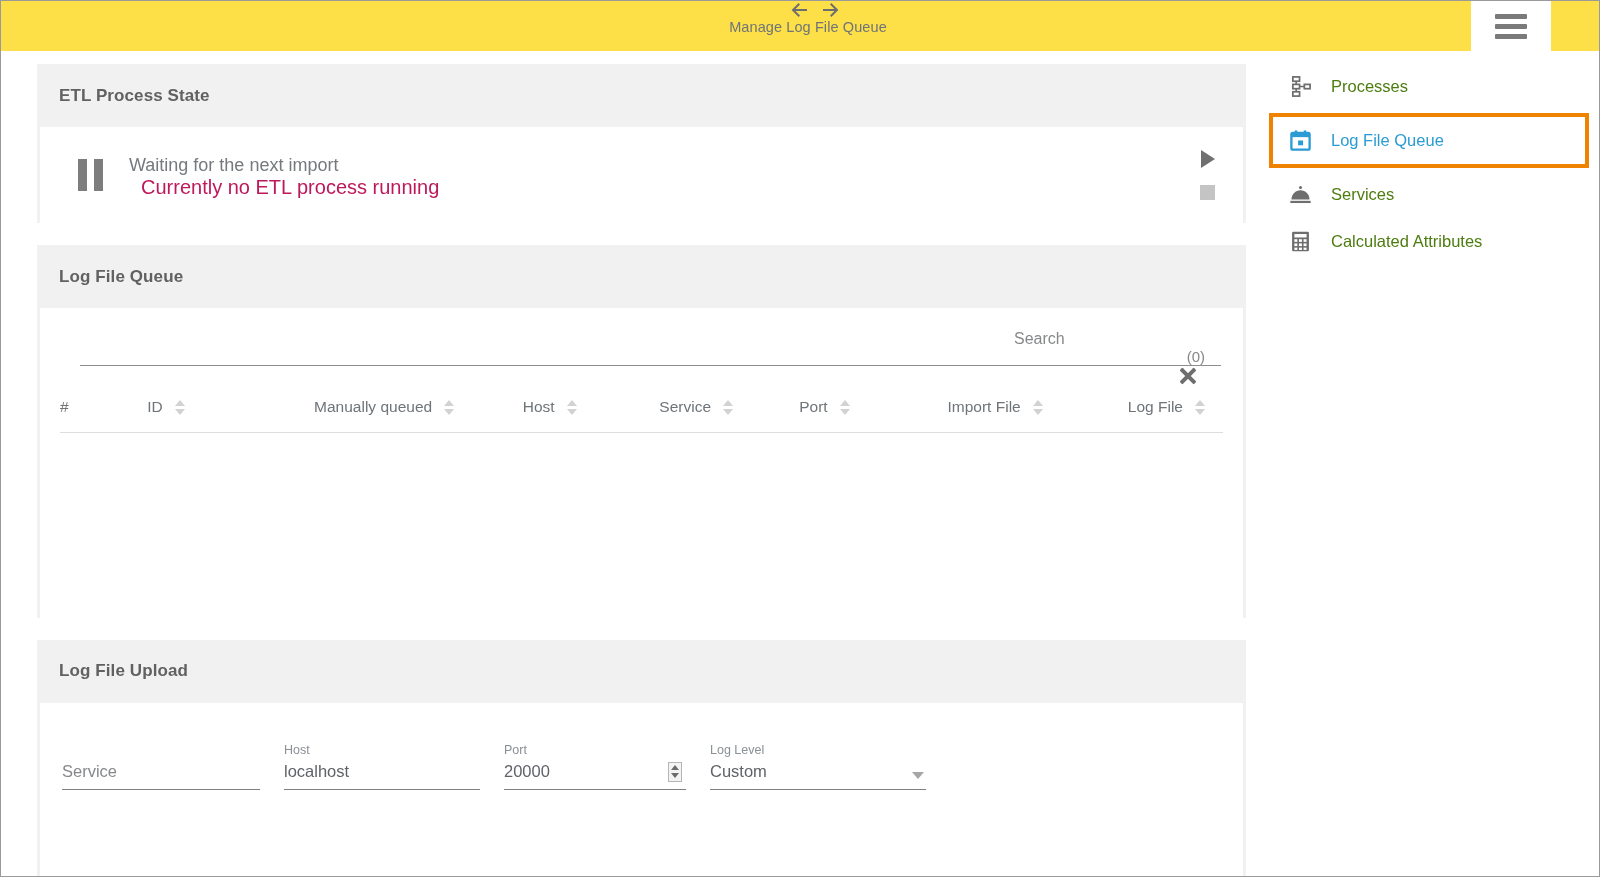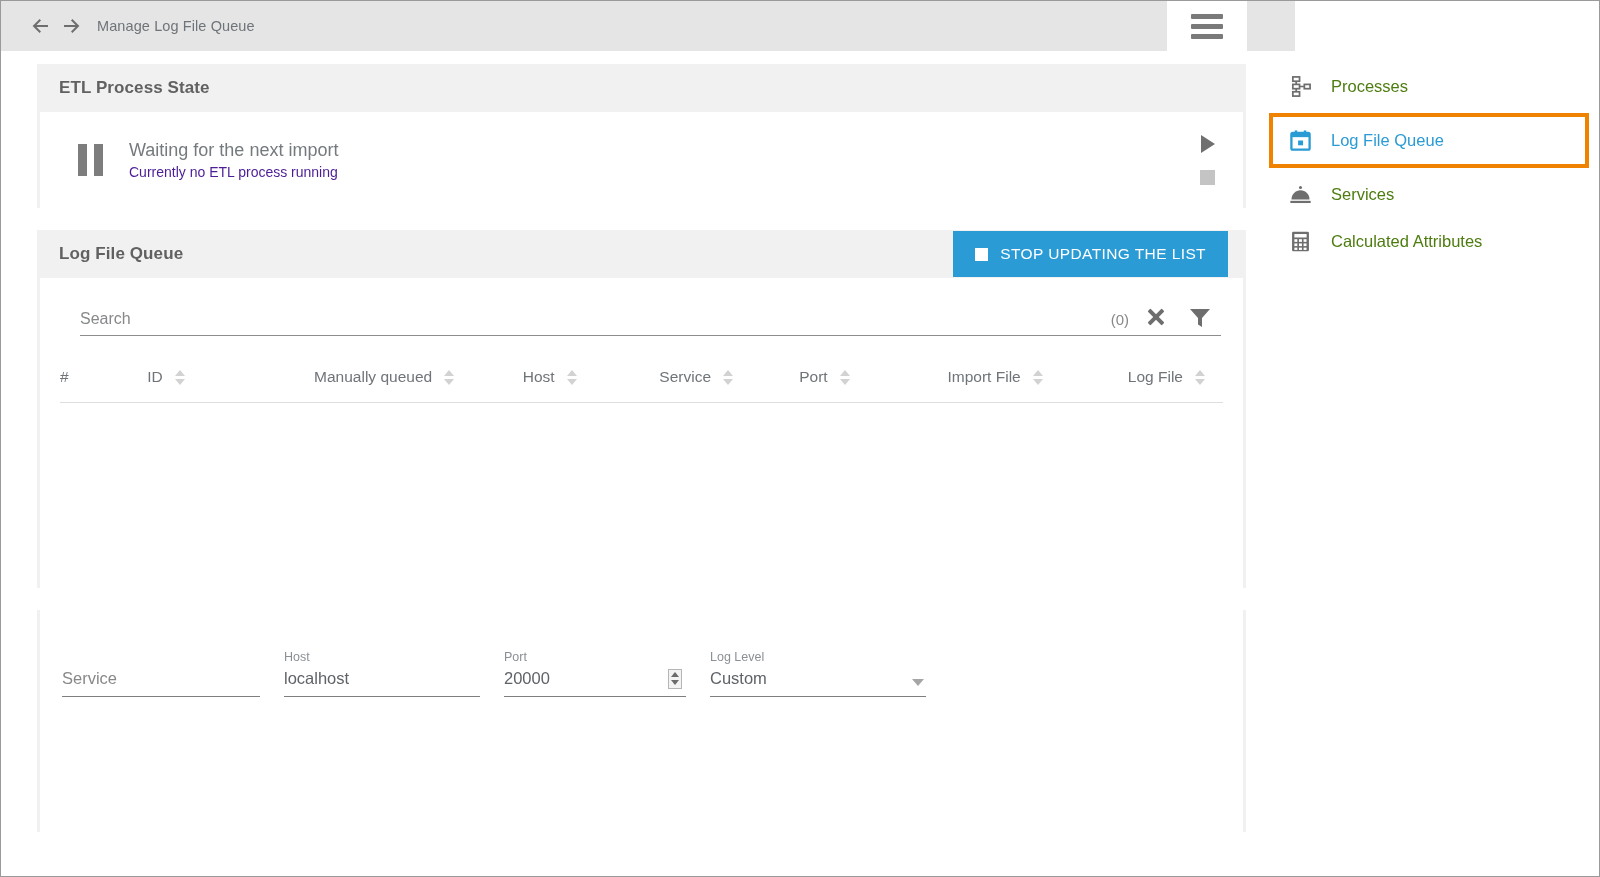--- a/index.html
+++ b/index.html
@@ -14,23 +14,23 @@
     position: relative;
     width: 1600px; height: 877px;
     background: #ffffff;
     border: 1px solid #9a9a9a;
     overflow: hidden;
   }
 
   
   .topbar {
     position: absolute; left: 0; top: 0;
-    width: 1294px; height: 50px;
-    background: #e5e5e5;
-    display: flex; align-items: center;
+    width: 1598px; height: 50px;
+    background: #fde047;
+    display: flex; align-items: center; flex-direction: column;
   }
   .nav-arrows {
     display: flex; align-items: center;
     margin-left: 30px; gap: 14px;
   }
   .arrow {
     width: 18px; height: 18px; cursor: pointer;
     display: block;
   }
   .breadcrumb {
@@ -62,21 +62,21 @@
   }
 
   
   .main-col {
     position: absolute;
     left: 36px; top: 13px;
     width: 1209px;
   }
   .card { margin-bottom: 22px; background: #f1f1f1; }
   .card-head {
-    height: 48px;
+    height: 63px;
     background: #f1f1f1;
     display: flex; align-items: center;
     padding: 0 18px 0 22px;
     justify-content: space-between;
   }
   .card-title {
     font-size: 17px; font-weight: bold;
     color: #616161;
     letter-spacing: .1px;
   }
@@ -91,21 +91,21 @@
     display: flex; align-items: center;
     height: 100%;
     padding-left: 38px;
   }
   .pause-icon { display: flex; gap: 7px; margin-right: 26px; }
   .pause-icon i { display:block; width: 9px; height: 32px; background: #7d7d7d; }
   .etl-text-main {
     font-size: 18px; color: #757a7e; line-height: 22px;
   }
   .etl-text-sub {
-    font-size: 14px; color: #4c1d95; line-height: 20px; margin-top: 1px;
+    font-size: 20px; color: #be185d; line-height: 20px; margin-top: 1px; margin-left: 12px;
   }
   .etl-actions {
     position: absolute; right: 28px; top: 0; height: 100%;
     display: flex; flex-direction: column;
     justify-content: center; align-items: center; gap: 17px;
   }
   .play-btn {
     width: 0; height: 0; cursor: pointer;
     border-top: 9px solid transparent;
     border-bottom: 9px solid transparent;
@@ -130,20 +130,21 @@
   }
   .btn-primary .sq { width: 13px; height: 13px; background: #ffffff; display:block; }
 
   .queue-body { padding: 22px 20px 0 20px; min-height: 300px; }
   .search-row {
     display: flex; align-items: flex-end;
     border-bottom: 1px solid #8d8d8d;
     margin: 0 2px 0 20px;
     padding-bottom: 7px;
     height: 36px;
+    flex-direction: column;
   }
   .search-input {
     flex: 1;
     border: none; outline: none;
     font-size: 16px; color: #6f7479;
     background: transparent;
     font-family: "Liberation Sans", sans-serif;
     padding: 0;
   }
   .search-input::placeholder { color: #87888a; opacity: 1; }
@@ -296,24 +297,20 @@
           <div class="etl-actions">
             <div class="play-btn"></div>
             <div class="stop-btn"></div>
           </div>
         </div>
       </div>
 
       <div class="card">
         <div class="card-head">
           <div class="card-title">Log File Queue</div>
-          <button class="btn-primary">
-            <span class="sq"></span>
-            <span>STOP UPDATING THE LIST</span>
-          </button>
         </div>
         <div class="card-body queue-body">
 
           <div class="search-row">
             <input class="search-input" type="text" placeholder="Search" style="">
             <span class="search-count">(0)</span>
             <span class="clear-x"></span>
             <svg class="filter-icon" viewBox="0 0 22 20">
               <path d="M1 1 H21 L13 10 V19 L9 16.5 V10 Z" fill="#6e6e6e"></path>
             </svg>
@@ -394,20 +391,23 @@
               <tr>
                 <td class="table-empty" colspan="8"></td>
               </tr>
             </tbody>
           </table>
 
         </div>
       </div>
 
       <div class="card">
+        <div class="card-head">
+          <div class="card-title">Log File Upload</div>
+        </div>
         <div class="card-body upload-body">
           <div class="fields-row">
 
             <div class="field">
               <span class="field-label"></span>
               <input class="field-input w-service" type="text" placeholder="Service" style="">
             </div>
 
             <div class="field">
               <span class="field-label">Host</span>

